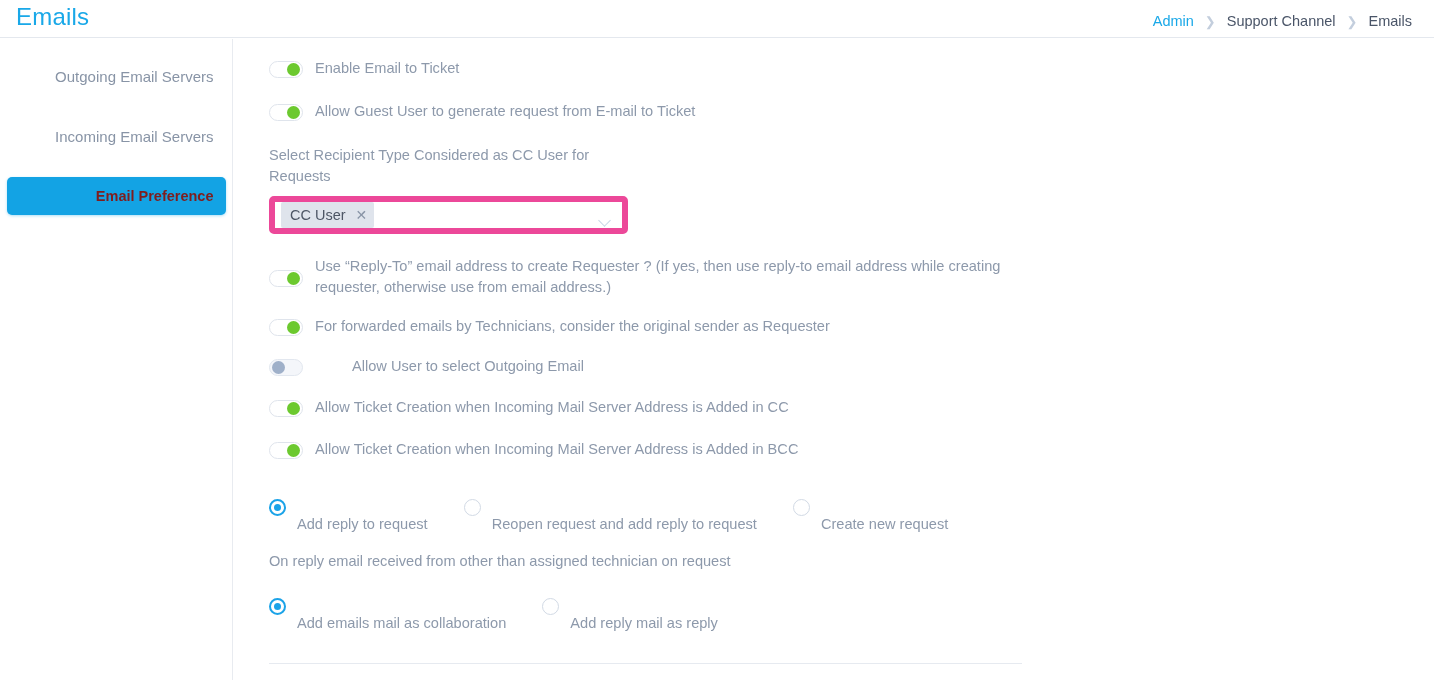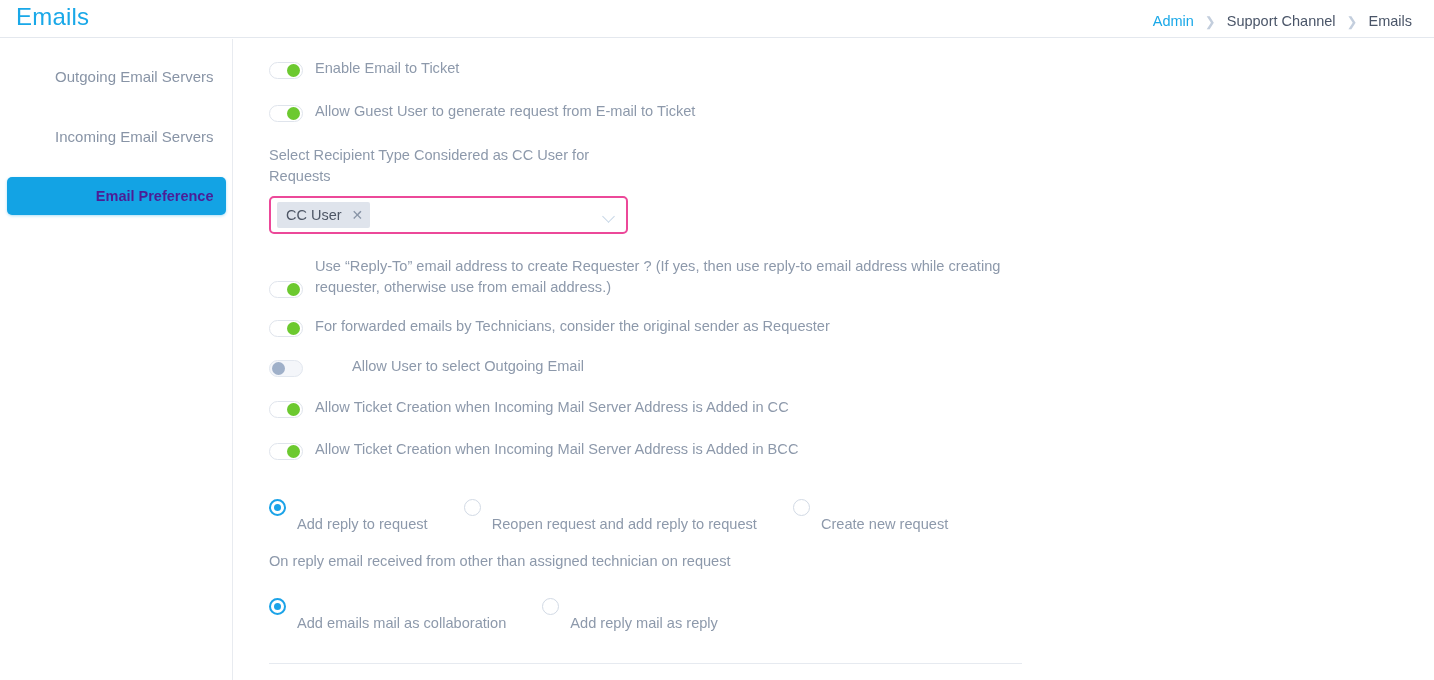--- a/index.html
+++ b/index.html
@@ -78,21 +78,21 @@
     padding-right: 12px;
     font-size: 15px;
     color: #8894a6;
     border-radius: 5px;
     cursor: pointer;
     white-space: nowrap;
   }
   .side-item + .side-item { margin-top: 22px; text-align: right; }
   .side-item.active {
     background: #13a3e4;
-    color: #4c1d95;
+    color: #7f1d1d;
     font-weight: bold;
     font-size: 14.5px;
     box-shadow: 0 1px 3px rgba(19,163,228,0.35);
   }
 
   
   .content {
     position: absolute;
     left: 233px; top: 39px;
     width: 1201px;
@@ -102,21 +102,21 @@
   .form-area {
     position: absolute;
     left: 36px;
     top: 0;
     width: 760px;
   }
 
   
   .toggle-row {
     display: flex;
-    align-items: flex-end;
+    align-items: center;
   }
   .switch {
     flex: 0 0 auto;
     position: relative;
     width: 34px;
     height: 17px;
     border-radius: 9px;
     background: #ffffff;
     border: 1px solid #dfe4ec;
     margin-top: 2px;
@@ -147,21 +147,21 @@
   .field-label {
     font-size: 14.6px;
     line-height: 21px;
     color: #8d99ab;
     width: 350px;
   }
   .select-box {
     margin-top: 9px;
     width: 359px;
     height: 38px;
-    border: 2px solid #ec4899;
+    border: 6px solid #ec4899;
     border-radius: 5px;
     background: #ffffff;
     display: flex;
     align-items: center;
     padding: 0 6px 0 6px;
     position: relative;
     cursor: pointer;
   }
   .tag {
     display: inline-flex;

